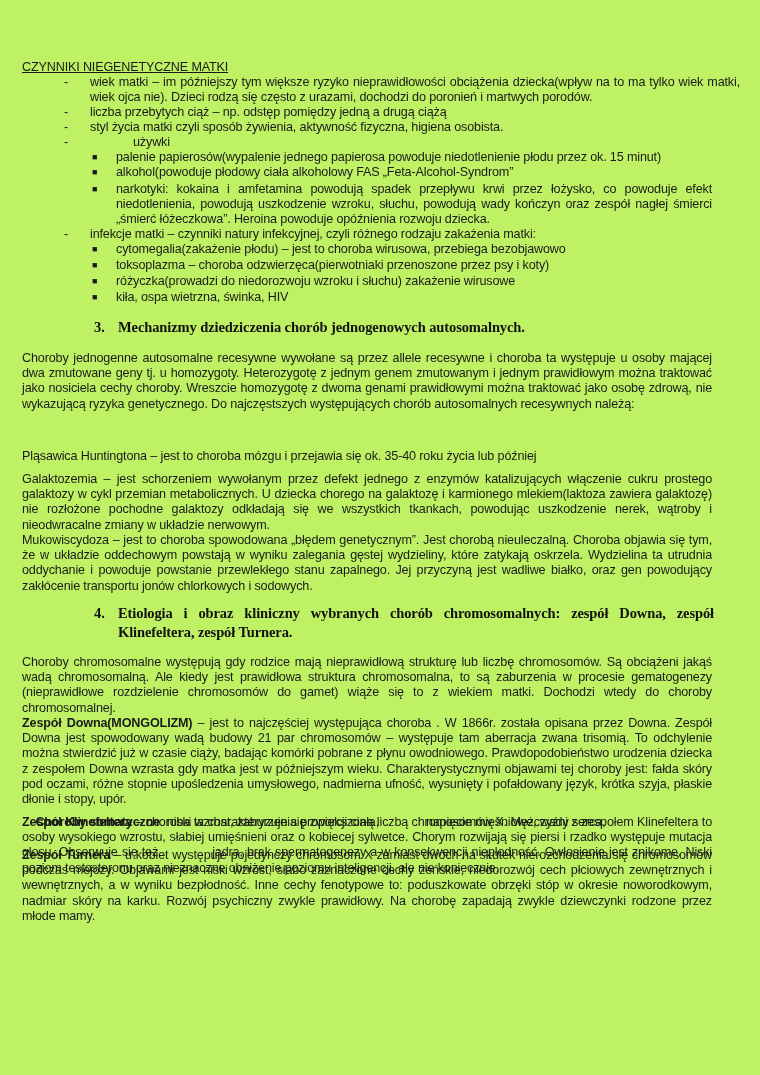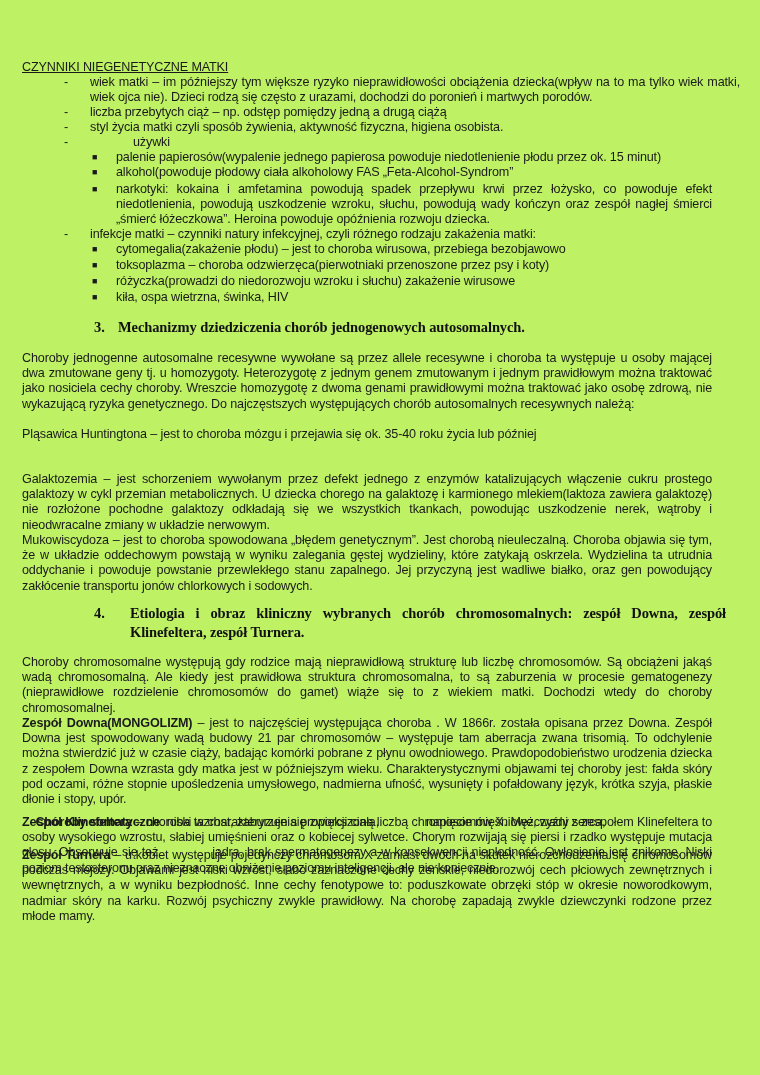--- a/index.html
+++ b/index.html
@@ -77,27 +77,27 @@
     <span class="marker">■</span>
     <span class="txt">kiła, ospa wietrzna, świnka, HIV</span>
   </div>
 
   <div class="sec-heading" style="left:94px; top:318px;">
     <span class="num">3.</span>
     <span class="ttl">Mechanizmy dziedziczenia chorób jednogenowych autosomalnych.</span>
   </div>
 
   <div class="para" style="top:351px;">Choroby jednogenne autosomalne recesywne wywołane są przez allele recesywne i choroba ta występuje u osoby mającej dwa zmutowane geny tj. u homozygoty. Heterozygotę z jednym genem zmutowanym i jednym prawidłowym można traktować jako nosiciela cechy choroby. Wreszcie homozygotę z dwoma genami prawidłowymi można traktować jako osobę zdrową, nie wykazującą ryzyka genetycznego. Do najczęstszych występujących chorób autosomalnych recesywnych należą:</div>
-  <div class="para" style="top:427px;">Pląsawica Huntingtona – jest to choroba mózgu i przejawia się ok. 35-40 roku życia lub później</div>
+  <div class="para" style="top:449px;">Pląsawica Huntingtona – jest to choroba mózgu i przejawia się ok. 35-40 roku życia lub później</div>
   <div class="para" style="top:472px;">Galaktozemia – jest schorzeniem wywołanym przez defekt jednego z enzymów katalizujących włączenie cukru prostego galaktozy w cykl przemian metabolicznych. U dziecka chorego na galaktozę i karmionego mlekiem(laktoza zawiera galaktozę) nie rozłożone pochodne galaktozy odkładają się we wszystkich tkankach, powodując uszkodzenie nerek, wątroby i nieodwracalne zmiany w układzie nerwowym.</div>
   <div class="para" style="top:533px;">Mukowiscydoza – jest to choroba spowodowana „błędem genetycznym”. Jest chorobą nieuleczalną. Choroba objawia się tym, że w układzie oddechowym powstają w wyniku zalegania gęstej wydzieliny, które zatykają oskrzela. Wydzielina ta utrudnia oddychanie i powoduje powstanie przewlekłego stanu zapalnego. Jej przyczyną jest wadliwe białko, oraz gen powodujący zakłócenie transportu jonów chlorkowych i sodowych.</div>
 
   <div class="sec-heading" style="left:94px; top:604px; width:620px; height:40px;">
     <span class="num">4.</span>
-    <span class="ttl" style="width:596px; text-align:justify;margin-left:12px;">Etiologia i obraz kliniczny wybranych chorób chromosomalnych: zespół Downa, zespół Klinefeltera, zespół Turnera.</span>
+    <span class="ttl" style="width:596px; text-align:justify;">Etiologia i obraz kliniczny wybranych chorób chromosomalnych: zespół Downa, zespół Klinefeltera, zespół Turnera.</span>
   </div>
 
   <div class="para" style="top:655px;">Choroby chromosomalne występują gdy rodzice mają nieprawidłową strukturę lub liczbę chromosomów. Są obciążeni jakąś wadą chromosomalną. Ale kiedy jest prawidłowa struktura chromosomalna, to są zaburzenia w procesie gematogenezy (nieprawidłowe rozdzielenie chromosomów do gamet) wiąże się to z wiekiem matki. Dochodzi wtedy do choroby chromosomalnej.</div>
 
   <div class="para" style="top:716px;">
     <span class="lead">Zespół Downa(MONGOLIZM)</span><span> – jest to najczęściej występująca choroba . W 1866r. została opisana przez Downa. Zespół Downa jest spowodowany wadą budowy 21 par chromosomów – występuje tam aberracja zwana trisomią. To odchylenie można stwierdzić już w czasie ciąży, badając komórki pobrane z płynu owodniowego. Prawdopodobieństwo urodzenia dziecka z zespołem Downa wzrasta gdy matka jest w późniejszym wieku. Charakterystycznymi objawami tej choroby jest: fałda skóry pod oczami, różne stopnie upośledzenia umysłowego, nadmierna ufność, wysunięty i pofałdowany język, krótka szyja, płaskie dłonie i stopy, upór.</span>
   </div>
 
   <div class="para" style="top:800px; white-space:pre;">
     <span class="lead">Choroby somatyczne</span><span>: niski wzrost, zaburzenia proporcji ciała,              napięcie mięśniowe, wady serca,</span>

